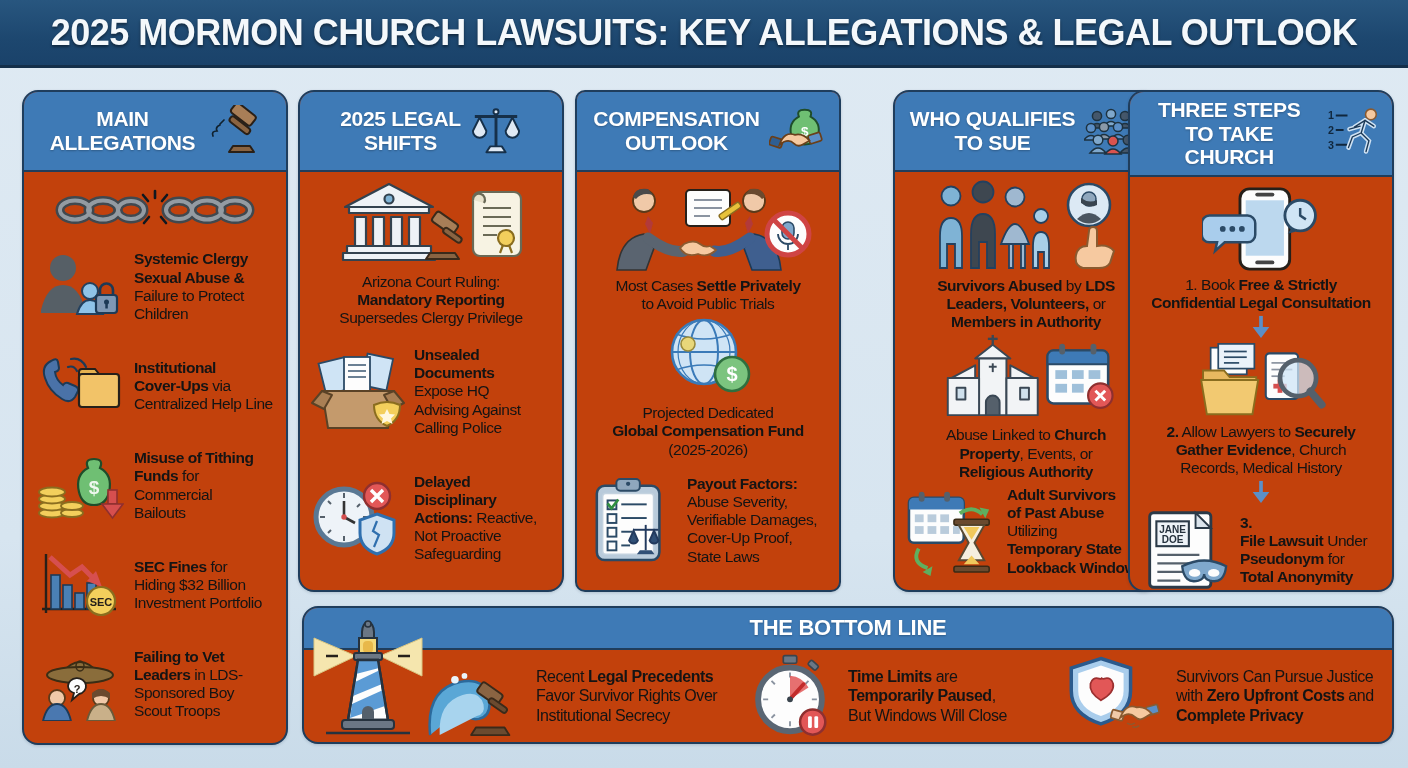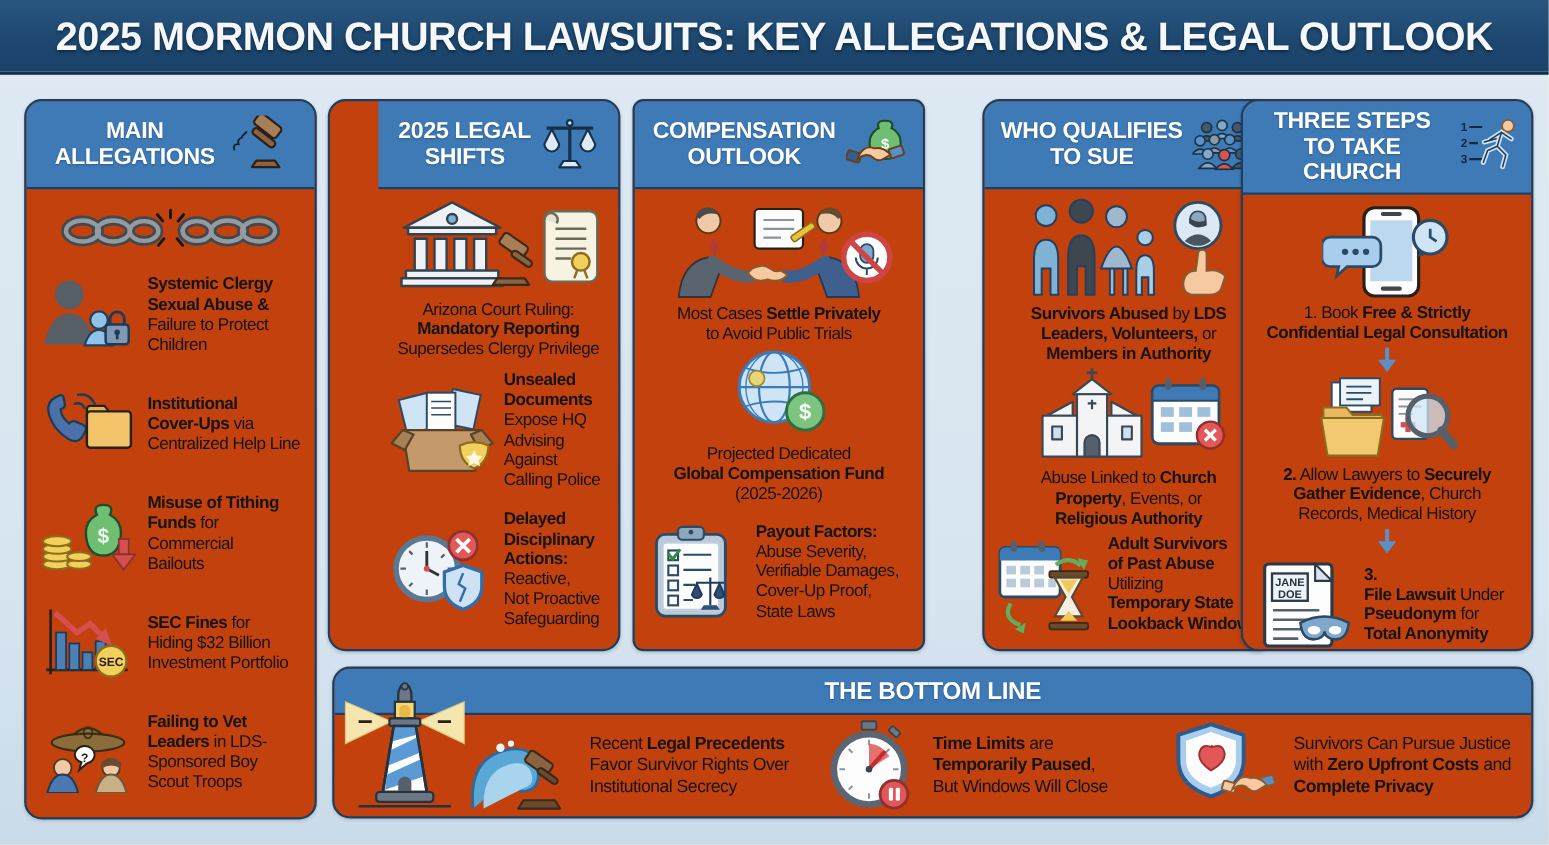--- a/index.html
+++ b/index.html
@@ -19,21 +19,21 @@
     margin:0;color:#f4f8fb;font-size:36px;font-weight:bold;letter-spacing:-.5px;
     text-shadow:0 2px 3px rgba(0,0,0,.45);white-space:nowrap;
   }
   .card{
     position:absolute;background:#c2410c;border:2.5px solid #1f3d5c;border-radius:16px;
     box-sizing:border-box;display:flex;flex-direction:column;overflow:hidden;
     box-shadow:0 1px 3px rgba(20,40,60,.18);
   }
   .col{top:90px;width:266px;height:502px;}
   .c1{left:22px;height:655px;}
-  .c2{left:298px;padding-left:44px;}  .c3{left:575px;border-radius:10px;}  .c4{left:893px;}  .c5{left:1128px;}
+  .c2{left:298px;}  .c3{left:575px;border-radius:10px;}  .c4{left:893px;}  .c5{left:1128px;}
   .card-h{
     background:#3e7ab6;border-bottom:2.5px solid #1f3d5c;color:#fff;
     min-height:80px;box-sizing:border-box;flex:0 0 auto;
     display:flex;align-items:center;justify-content:center;gap:9px;padding:6px 10px;
   }
   .ht{font-weight:bold;font-size:21px;line-height:1.12;text-align:center;
       letter-spacing:-.3px;white-space:pre-line;text-shadow:0 1px 2px rgba(0,0,0,.25);}
   .card-b{flex:1;display:flex;flex-direction:column;padding:8px 10px 10px;gap:2px;}
   .chain{flex:0 0 auto;display:flex;justify-content:center;padding:4px 0 2px;}
   .row{flex:1;display:flex;align-items:center;gap:8px;}

